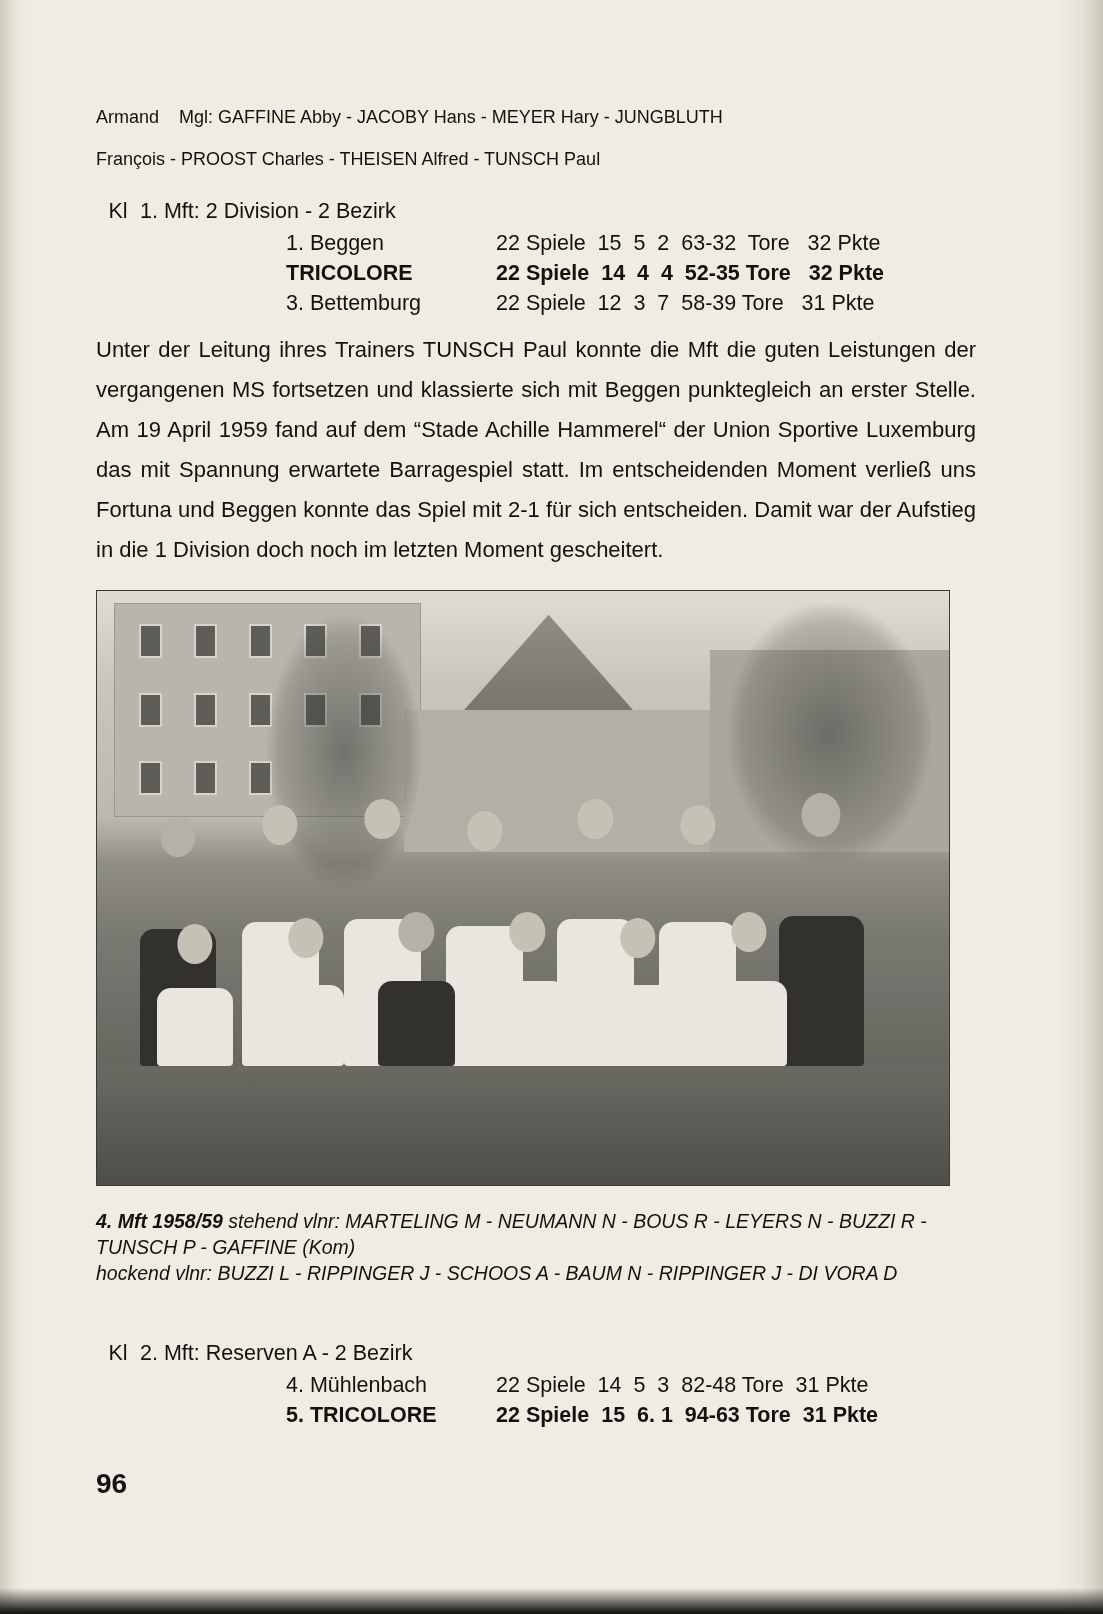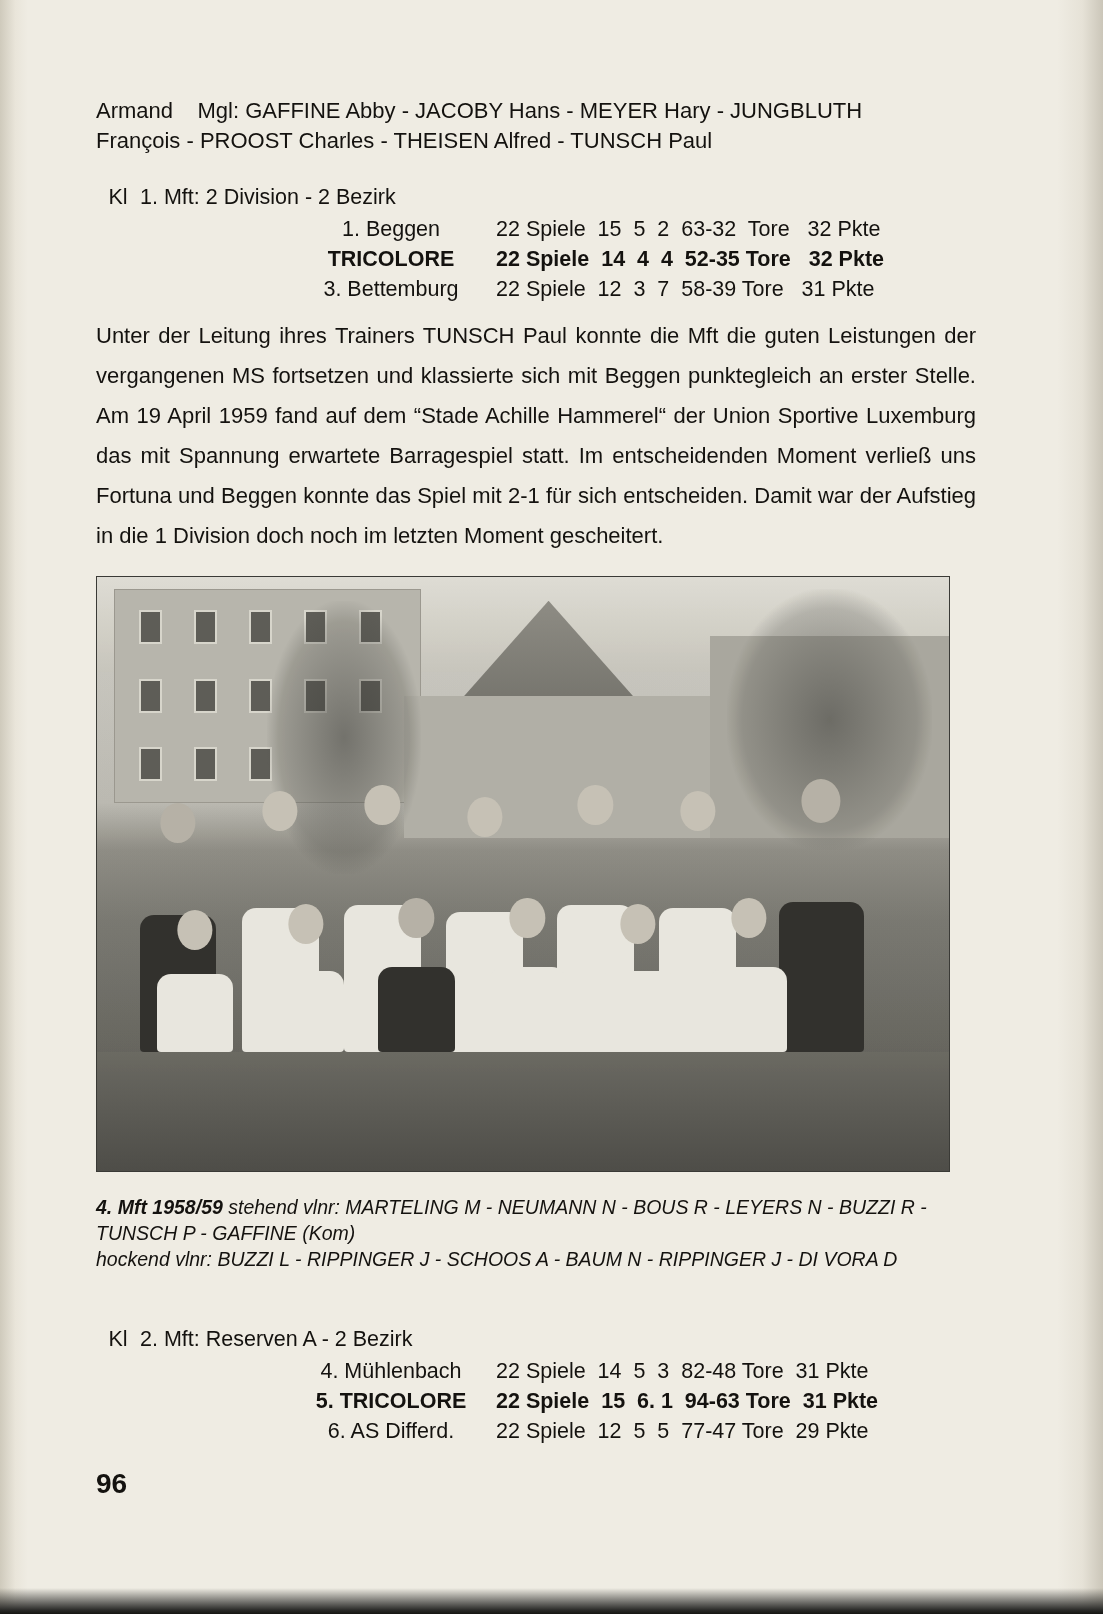--- a/index.html
+++ b/index.html
@@ -43,23 +43,23 @@
   }
 
   .content {
     position: absolute;
     left: 96px;
     top: 96px;
     width: 880px;
   }
 
   .header-names {
-    font-size: 22px;
-    line-height: 30px;
-    margin-bottom: 26px;
+    font-size: 18px;
+    line-height: 42px;
+    margin-bottom: 16px;
     white-space: pre-wrap;
   }
 
   .section-label {
     font-size: 21.5px;
     line-height: 30px;
     margin-bottom: 2px;
   }
   .section-label .kl {
     display: inline-block;
@@ -73,21 +73,21 @@
     margin-bottom: 12px;
   }
   table.standings td {
     font-size: 21.5px;
     line-height: 30px;
     padding: 0;
     vertical-align: baseline;
     white-space: pre;
   }
   td.team {
-    text-align: center;
+    text-align: left;
     padding-right: 0;
     width: 210px;
   }
   td.stats {
     padding-left: 54px;
     white-space: pre;
   }
   tr.highlight td {
     font-weight: bold;
   }
@@ -335,24 +335,20 @@
       <table class="standings">
         <tbody>
           <tr>
             <td class="team">4. Mühlenbach</td>
             <td class="stats">22 Spiele  14  5  3  82-48 Tore  31 Pkte</td>
           </tr>
           <tr class="highlight">
             <td class="team">5. TRICOLORE</td>
             <td class="stats">22 Spiele  15  6. 1  94-63 Tore  31 Pkte</td>
           </tr>
-          <tr>
-            <td class="team">6. AS Differd.</td>
-            <td class="stats">22 Spiele  12  5  5  77-47 Tore  29 Pkte</td>
-          </tr>
         </tbody>
       </table>
     </div>
 
   </div>
 
   <div class="page-number">96</div>
 </div>
 
 </body></html>

